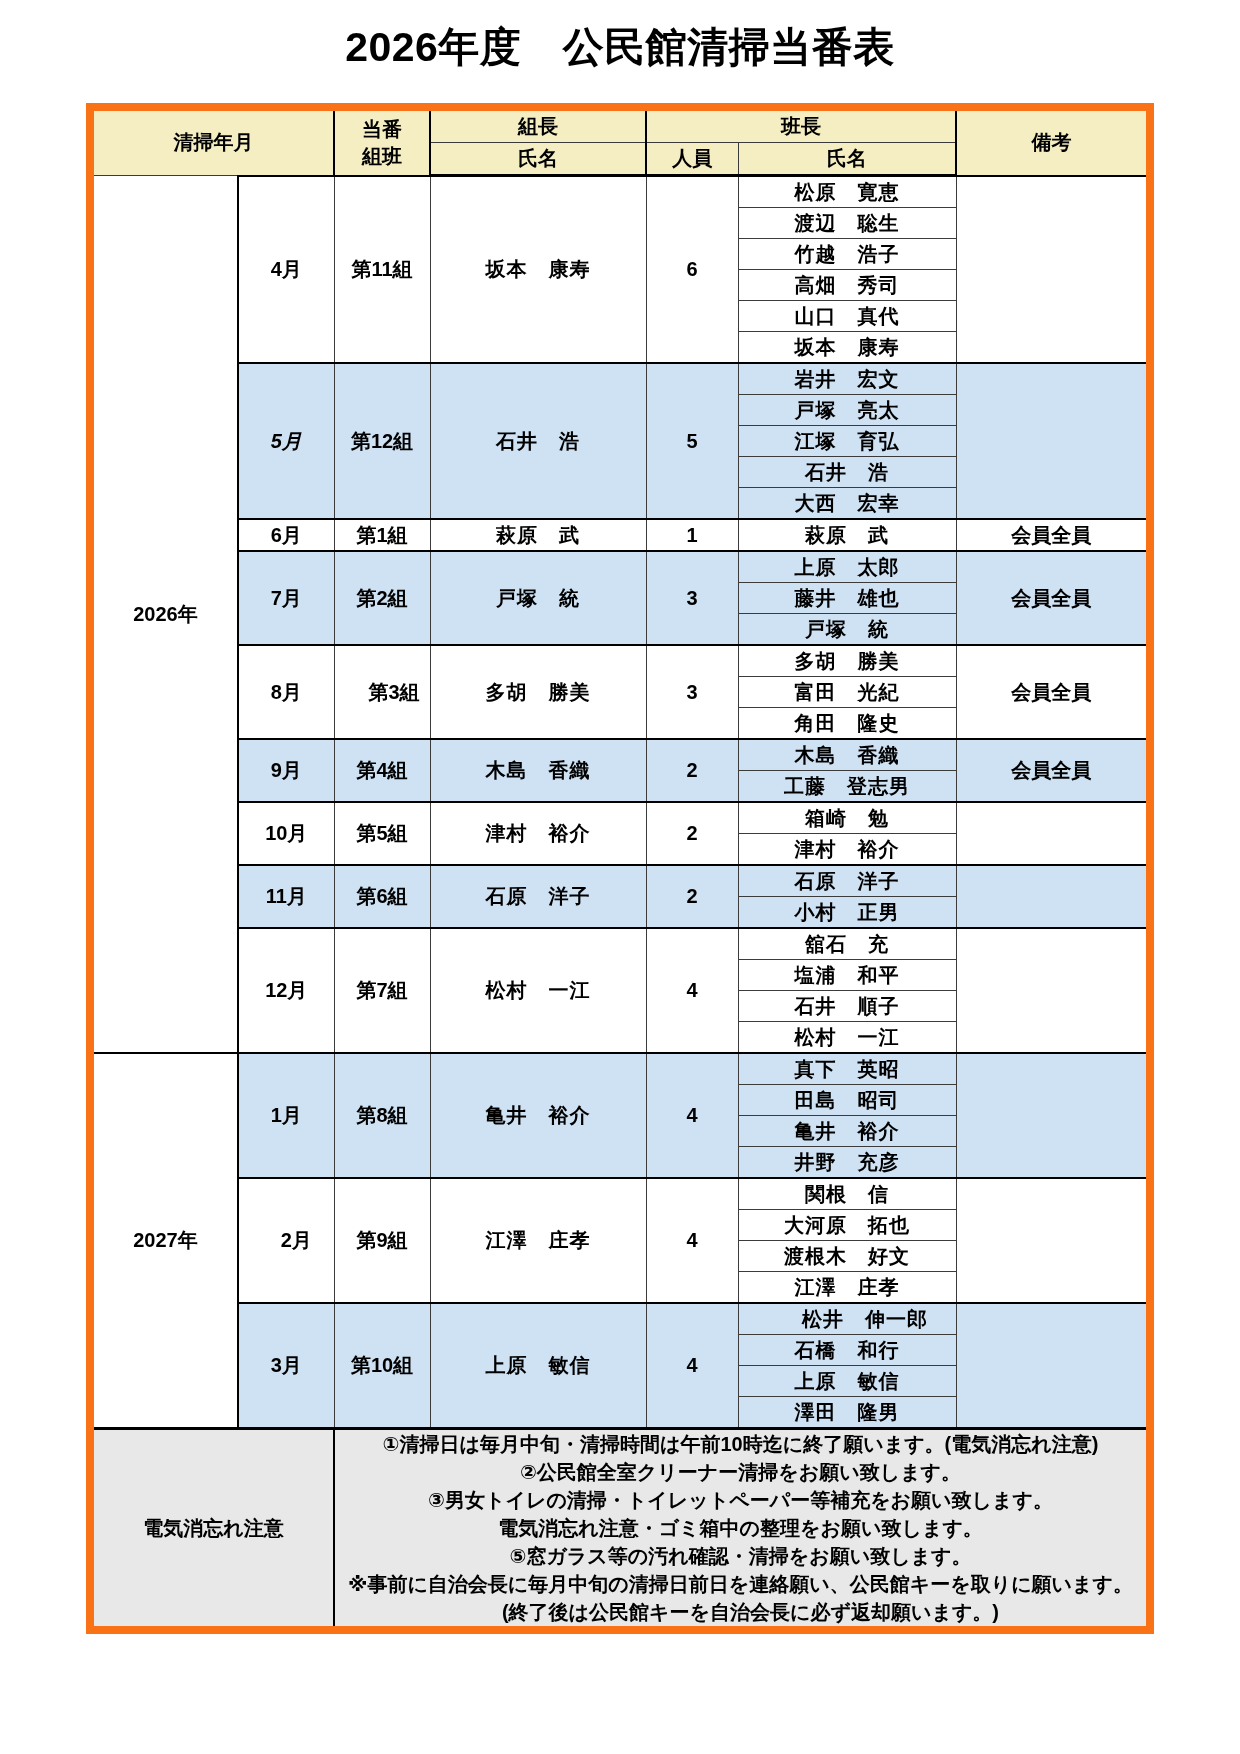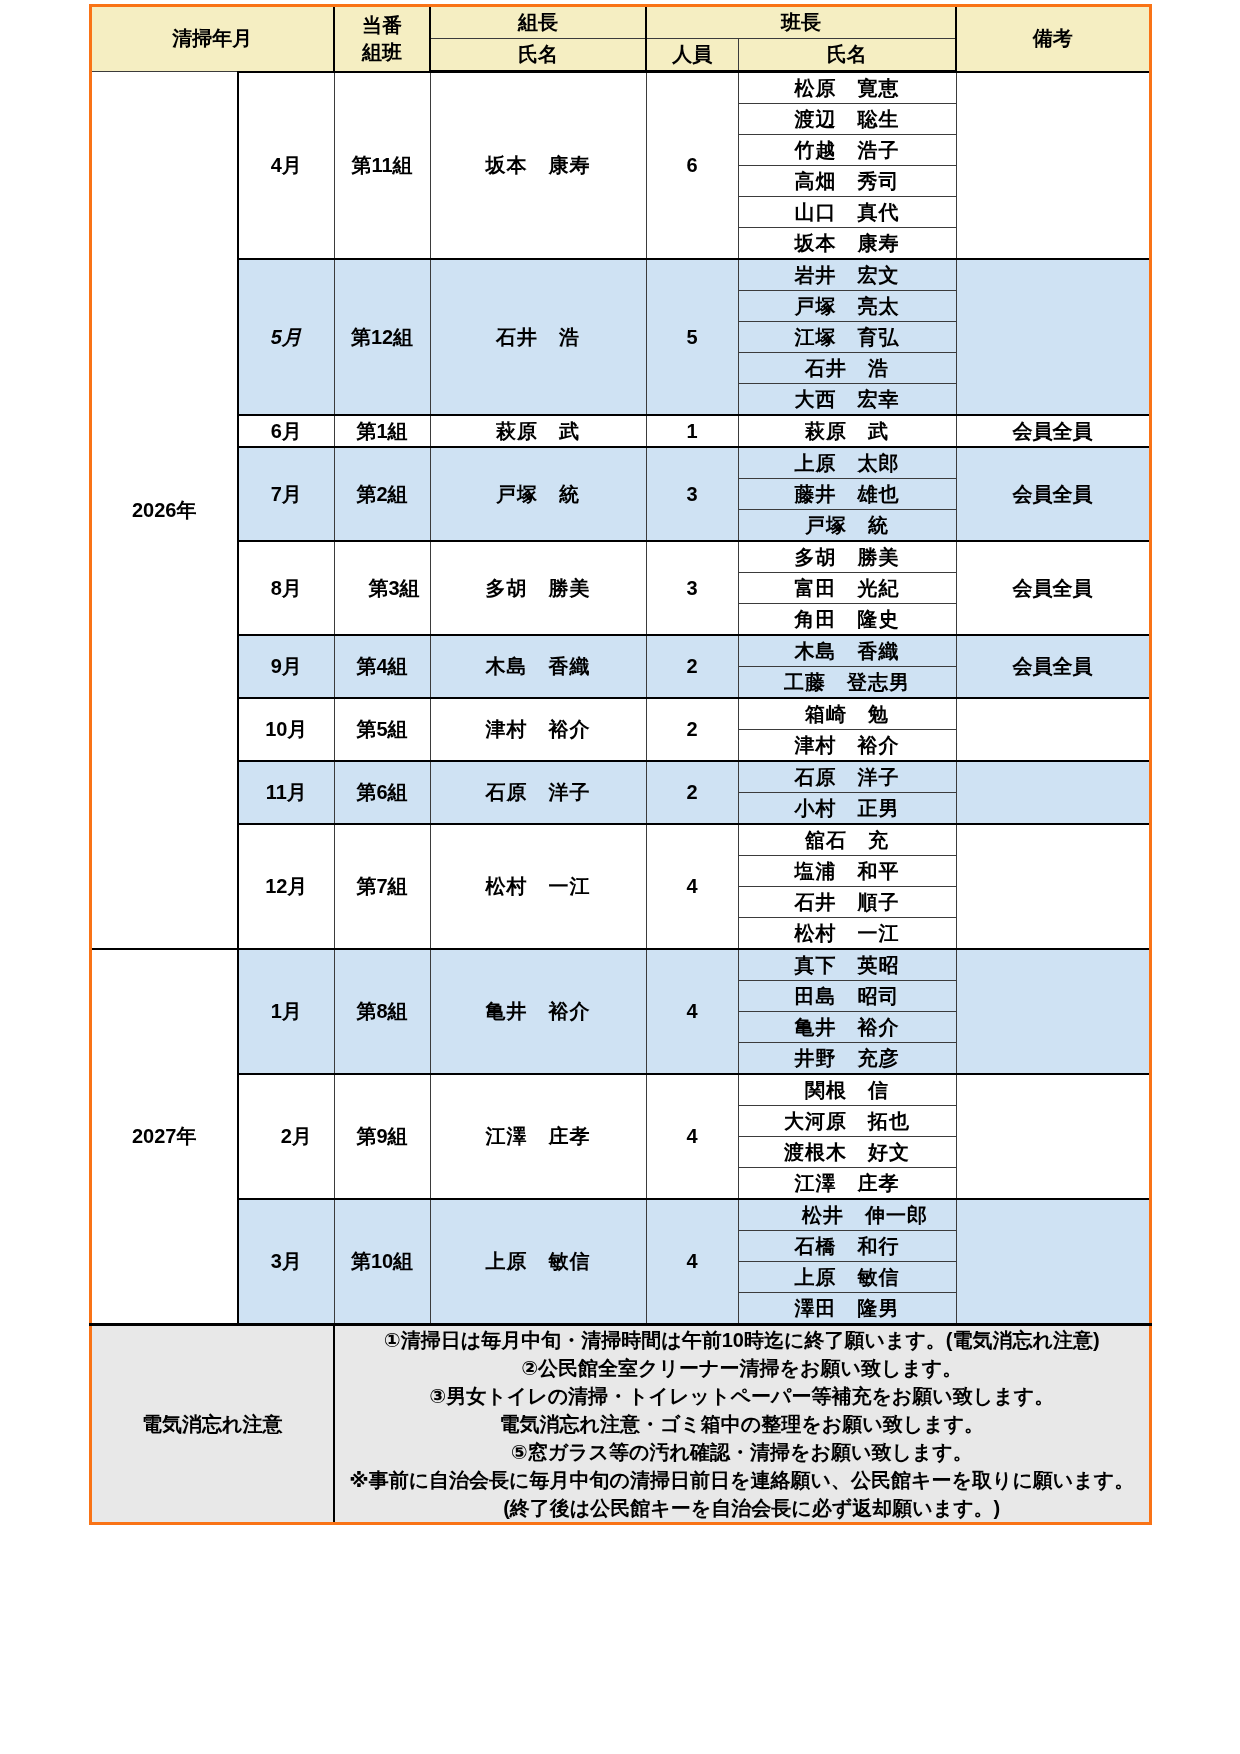--- a/index.html
+++ b/index.html
@@ -27,23 +27,23 @@
     font-weight: bold;
     letter-spacing: 0.5px;
     padding-top: 26px;
     padding-bottom: 22px;
     line-height: 1.05;
     white-space: pre;
   }
   table.roster {
     border-collapse: collapse;
     table-layout: fixed;
-    margin: 4px auto;
+    margin: 12px auto;
     width: 1060px;
-    border: 3px solid #f97316;
+    border: 8px solid #f97316;
   }
   table.roster td, table.roster th {
     border: 1px solid #3b3b3b;
     padding: 0;
     text-align: center;
     vertical-align: middle;
     font-weight: bold;
     font-size: 20px;
     color: #000;
     background: #ffffff;
@@ -89,20 +89,21 @@
     font-size: 20.5px;
     line-height: 1.40;
   }
   .foot-body div { white-space: pre; }
 </style>
 </head>
 <body>
 
 <div id="page">
 
+  <div class="title">2026年度　公民館清掃当番表</div>
 
   <table class="roster">
     <colgroup>
       <col style="width:148px">
       <col style="width:96px">
       <col style="width:96px">
       <col style="width:216px">
       <col style="width:92px">
       <col style="width:218px">
       <col style="width:194px">

